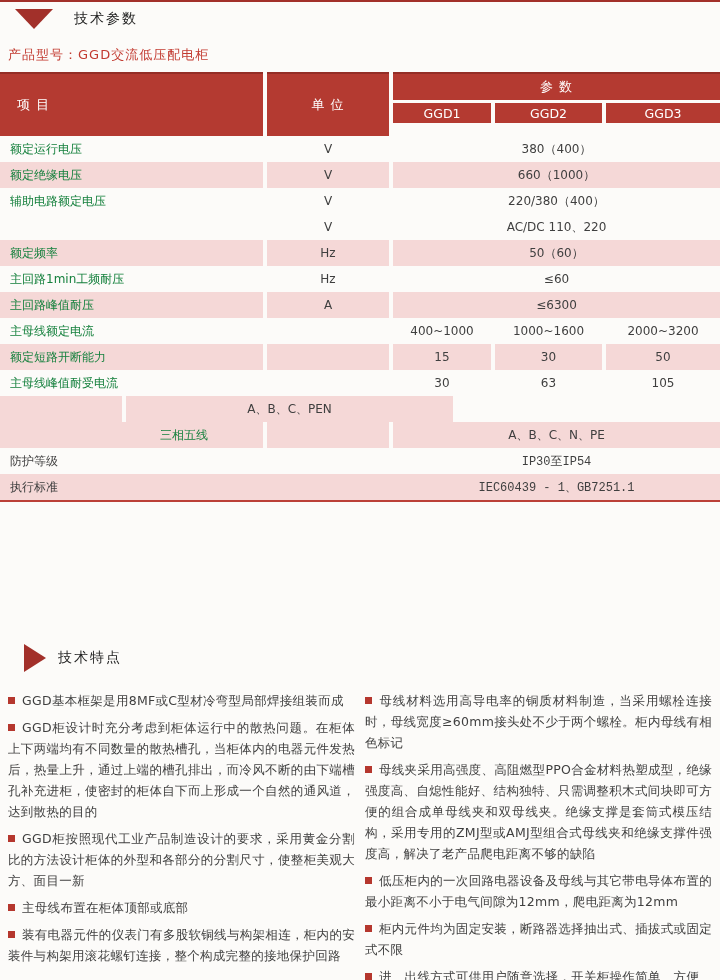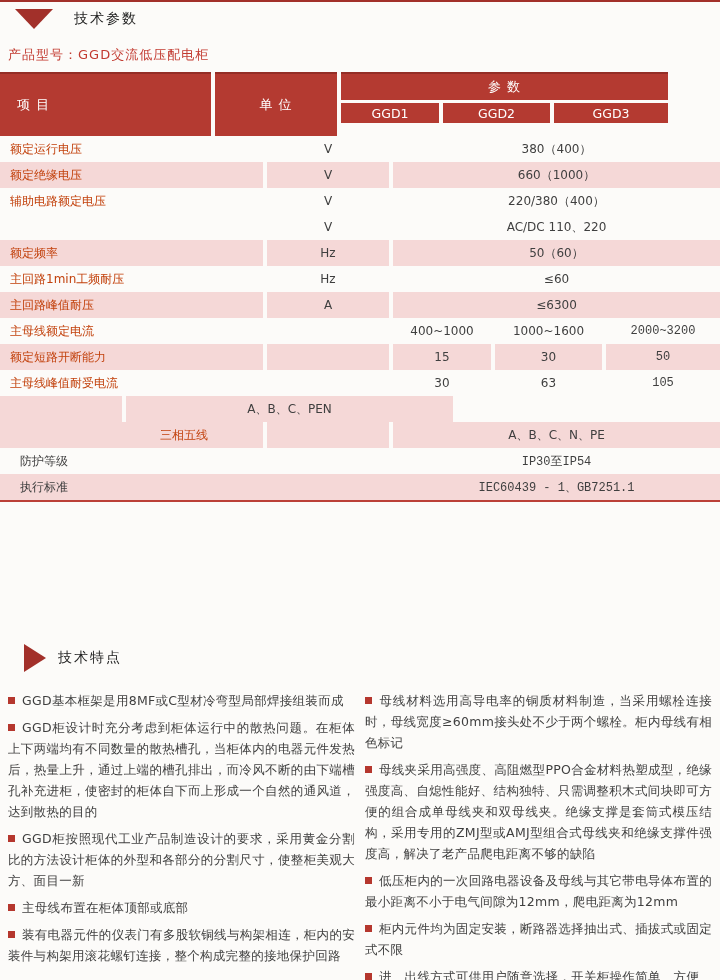--- a/index.html
+++ b/index.html
@@ -29,43 +29,43 @@
   .section-title { font-size:14px; color:#242424; letter-spacing:2px; margin-left:21px; }
   .sh2 .section-title { margin-left:12px; }
 
   .product-model { position:absolute; top:46px; left:8px; font-size:13px; color:#c23a30; letter-spacing:1px; }
 
   
   .spec-table { position:absolute; top:72px; left:0; width:720px; border-bottom:2px solid #bb4038; }
   .thead { display:flex; gap:4px; height:64px; }
   .th { background:#b43a31; color:#ffffff; font-size:13px; letter-spacing:1px;
         display:flex; align-items:center; border-top:2px solid #942d26; }
-  .th-item { width:211px; padding-left:17px; }
+  .th-item { width:263px; padding-left:17px; }
   .th-unit { width:122px; justify-content:center; }
   .th-params-block { width:327px; display:flex; flex-direction:column; border-top:2px solid #942d26; }
   .th-params { background:#b43a31; color:#fff; font-size:13px; letter-spacing:1px;
                height:29px; display:flex; align-items:center; justify-content:center;
                border-bottom:3px solid #fcfbf9; }
   .th-models { display:flex; gap:4px; height:20px; }
   .th-model { background:#b43a31; color:#fff; font-size:12.5px;
               display:flex; align-items:center; justify-content:center; }
   .th-ggd1 { width:98px; } .th-ggd2 { width:107px; } .th-ggd3 { width:114px; }
 
   .tr { display:flex; gap:4px; height:26px; font-size:12px; }
   .tr.w .cell { background:transparent; }
   .tr.p .cell { background:#f5d8d7; }
   .cell { display:flex; align-items:center; }
-  .c1 { width:263px; padding-left:10px; position:relative; color:#c2410c; }
+  .c1 { width:263px; padding-left:10px; position:relative; color:#15803d; }
   .c1 .sub-label { position:absolute; left:160px; }
   .c2 { width:122px; justify-content:center; }
   .c3 { width:98px;  justify-content:center; }
   .c4 { width:107px; justify-content:center; }
-  .c5 { width:114px; justify-content:center;font-family:Liberation Mono, monospace; }
+  .c5 { width:114px; justify-content:center; }
   .cspan { width:327px; justify-content:center; }
-  .cfull { width:720px; position:relative; padding-left:20px; }
+  .cfull { width:720px; position:relative; padding-left:10px; }
   .cfull .full-value { position:absolute; left:393px; width:327px; text-align:center;font-family:Liberation Mono, monospace; }
 
   
   .features { position:absolute; top:690px; left:0; width:720px; padding:0 8px;
               display:flex; gap:10px; }
   .fcol { width:347px; }
   .feature-item { font-size:12.5px; line-height:21px; color:#3f3f3f;
                   text-align:justify; letter-spacing:0.3px; margin-bottom:6px; }
   .sq { display:inline-block; width:7px; height:7px; background:#b5372e;
         margin-right:7px; transform:translateY(-1px); }

